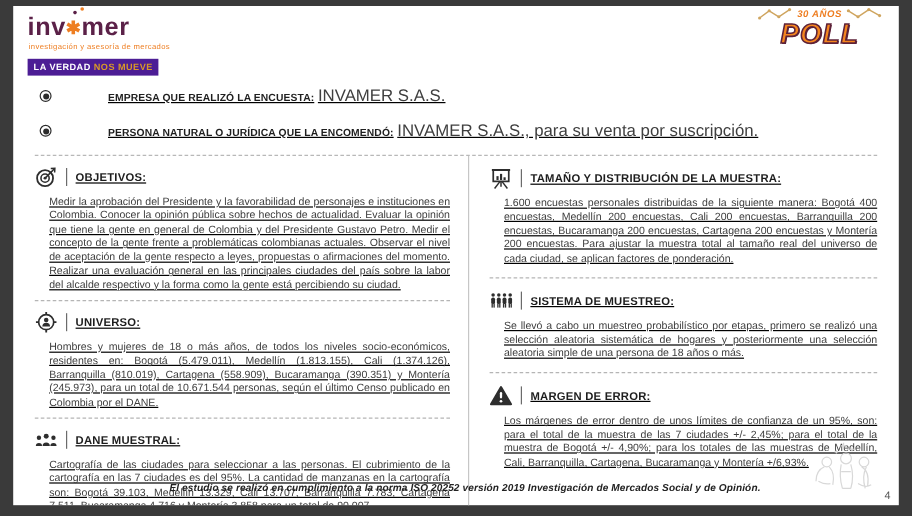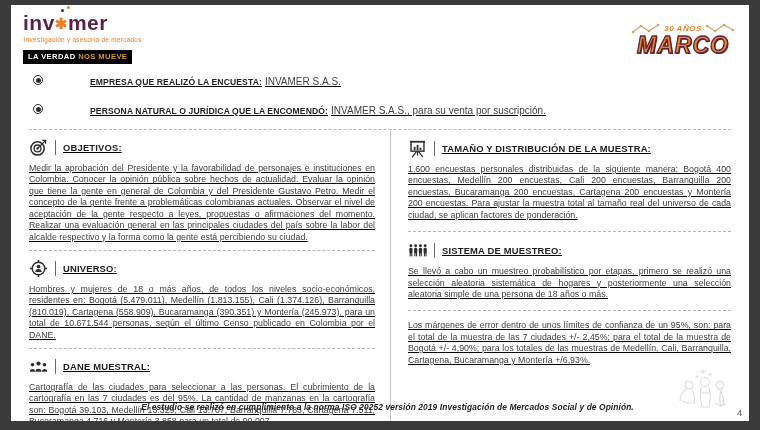--- a/index.html
+++ b/index.html
@@ -15,54 +15,54 @@
   }
 
   
   .header { position:relative; height:52px; padding:8px 16px 0 12px; }
   .brand { display:inline-block; }
   .logo-line { font-weight:bold; font-size:21px; color:#5b2148; letter-spacing:0.5px; line-height:20px; position:relative; }
   .logo-star { color:#ee7e22; font-size:15px; font-weight:bold; position:relative; top:-1px; }
   .logo-dot-a { position:absolute; width:3px; height:3px; border-radius:50%; background:#5b2148; top:-4px; left:38px; }
   .logo-dot-b { position:absolute; width:3px; height:3px; border-radius:50%; background:#ee7e22; top:-7px; left:44px; }
   .logo-tagline { font-size:6.4px; color:#ee7e22; letter-spacing:0.3px; margin:1px 0 2px 1px; }
-  .motto { display:inline-block; background:#000000; padding:2px 5px 2.5px 5px; font-size:7.6px; font-weight:bold; letter-spacing:0.4px; }
+  .motto { display:inline-block; background:#4c1d95; padding:2px 5px 2.5px 5px; font-size:7.6px; font-weight:bold; letter-spacing:0.4px; }
   .motto .m1 { color:#ffffff; }
   .motto .m2 { color:#d99a27; }
 
-  .poll-brand { position:absolute; right:10px; top:17px; width:112px; text-align:center; }
+  .poll-brand { position:absolute; right:10px; top:0; width:112px; text-align:center; }
   .poll-top { display:flex; align-items:center; justify-content:center; gap:3px; }
   .poll-years { color:#ee7e22; font-weight:bold; font-style:italic; font-size:8px; letter-spacing:0.5px; white-space:nowrap; }
   .poll-word {
     font-size:23px; font-weight:900; letter-spacing:1px; color:#f5851f; line-height:20px;
     -webkit-text-stroke:1.3px #5d2239; text-shadow:1px 1px 0 #5d2239; font-style:italic;
   }
 
   
   .bullets { padding:6px 22px 0 22px; }
   .bullet-row { display:flex; align-items:center; gap:7px; margin:0 0 11px 0; }
   .bullseye { width:8px; height:8px; min-width:8px; border:1.5px solid #2c2c2c; border-radius:50%; position:relative; }
   .bullseye::after { content:""; position:absolute; inset:1.5px; background:#2c2c2c; border-radius:50%; }
   .bullet-label { font-size:8.6px; font-weight:bold; color:#1f1f1f; letter-spacing:0.1px;padding-left:40px; }
-  .bullet-value { font-size:10px; color:#3f3f3f; margin-left:3px; }
+  .bullet-value { font-size:14px; color:#3f3f3f; margin-left:3px; }
 
   .rule { border:0; border-top:1px dashed #b8b8b8; margin:0 18px 0 18px; }
 
   
   .columns { display:flex; margin:0 18px; align-items:stretch; }
   .col-left { width:346px; padding-right:15px; }
   .col-right { flex:1; padding-left:17px; border-left:1px solid #c6c6c6; }
   .section { padding:8px 0 7px 0; }
   .col-right .section { padding:9px 0 10px 0; }
   .section + .section { border-top:1px dashed #b5b5b5; }
   .sec-head { display:flex; align-items:center; gap:7px; margin-bottom:6px; }
   .sec-icon { width:19px; height:19px; display:flex; align-items:center; justify-content:center; }
   .sec-sep { width:1px; height:15px; background:#6b6b6b; }
   .sec-title { font-size:9.4px; font-weight:bold; color:#1d1d1d; letter-spacing:0.2px; }
-  .sec-body { font-size:8.8px; line-height:1.3; color:#3d3d3d; text-align:justify; }
+  .sec-body { font-size:8.8px; line-height:1.3; color:#3d3d3d; text-align:justify;margin-left:12px; }
 
   
   .footer { position:absolute; left:15px; right:0; bottom:7px; text-align:center; }
   .footer-text { font-size:8.4px; font-weight:bold; font-style:italic; color:#222222; letter-spacing:0.1px; }
   .deco-people { position:absolute; right:16px; bottom:10px; }
   .page-number { position:absolute; right:7px; bottom:3px; font-size:9px; color:#555555; }
 </style>
 </head>
 <body>
 
@@ -93,21 +93,21 @@
         </svg>
         <span class="poll-years">30 AÑOS</span>
         <svg width="30" height="13" viewBox="0 0 30 13">
           <polyline points="2,4 10,9 19,3 28,8" fill="none" stroke="#cfa55f" stroke-width="1.2"></polyline>
           <circle cx="2" cy="4" r="1.3" fill="#cfa55f"></circle>
             <circle cx="10" cy="9" r="1.3" fill="#cfa55f"></circle>
           <circle cx="19" cy="3" r="1.3" fill="#cfa55f"></circle>
             <circle cx="28" cy="8" r="1.3" fill="#cfa55f"></circle>
         </svg>
       </div>
-      <div class="poll-word">MARCO</div>
+      <div class="poll-word">POLL</div>
     </div>
   </div>
 
   <div class="bullets">
     <div class="bullet-row">
       <span class="bullseye"></span>
       <span><span class="bullet-label">EMPRESA QUE REALIZÓ LA ENCUESTA:</span><span class="bullet-value">INVAMER S.A.S.</span></span>
     </div>
     <div class="bullet-row">
       <span class="bullseye"></span>
@@ -221,20 +221,31 @@
                 <rect x="23.9" y="12" width="1.5" height="5"></rect>
             </svg>
           </span>
           <span class="sec-sep"></span>
           <span class="sec-title">SISTEMA DE MUESTREO:</span>
         </div>
         <div class="sec-body">Se llevó a cabo un muestreo probabilístico por etapas, primero se realizó una selección aleatoria sistemática de hogares y posteriormente una selección aleatoria simple de una persona de 18 años o más.</div>
       </div>
 
       <div class="section">
+        <div class="sec-head">
+          <span class="sec-icon">
+            <svg width="19" height="18" viewBox="0 0 20 18">
+              <path d="M10 1.2 L18.8 16.2 H1.2 Z" fill="#2e2e2e" stroke="#2e2e2e" stroke-width="1.8" stroke-linejoin="round"></path>
+              <rect x="9" y="5.6" width="2" height="5.6" rx="1" fill="#ffffff"></rect>
+              <circle cx="10" cy="13.6" r="1.2" fill="#ffffff"></circle>
+            </svg>
+          </span>
+          <span class="sec-sep"></span>
+          <span class="sec-title">MARGEN DE ERROR:</span>
+        </div>
         <div class="sec-body">Los márgenes de error dentro de unos límites de confianza de un 95%, son: para el total de la muestra de las 7 ciudades +/- 2,45%; para el total de la muestra de Bogotá +/- 4,90%; para los totales de las muestras de Medellín, Cali, Barranquilla, Cartagena, Bucaramanga y Montería +/6,93%.</div>
       </div>
 
     </div>
   </div>
 
   <svg class="deco-people" width="58" height="44" viewBox="0 0 58 44" fill="none" stroke="#d8d8d8" stroke-width="1">
     <path d="M28 2 v5 M25.5 4.5 h5"></path>
     <path d="M35 6 v3 M33.5 7.5 h3"></path>
     <path d="M22 8 v3 M20.5 9.5 h3"></path>

